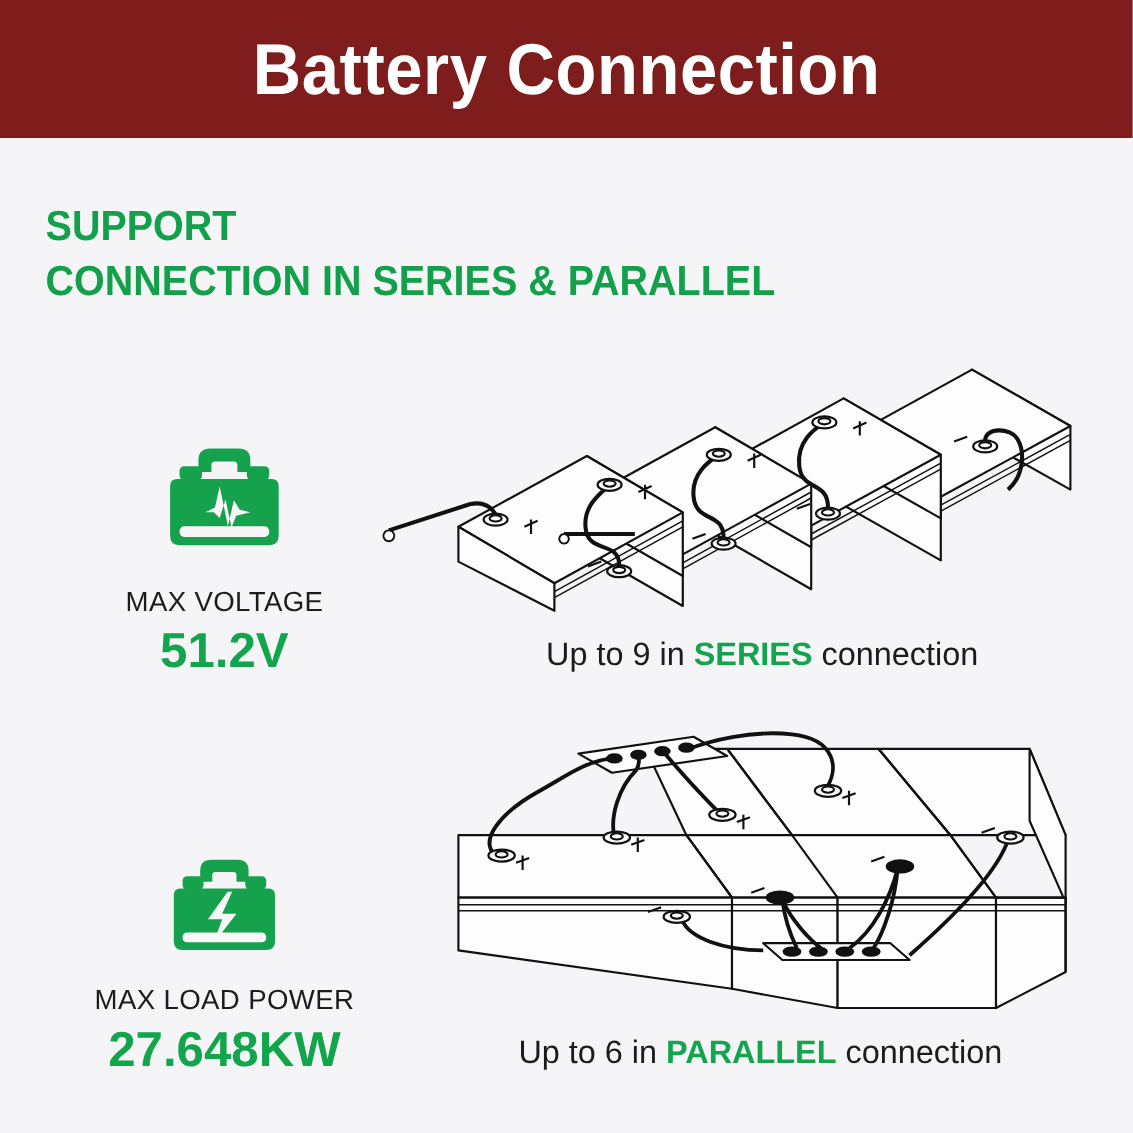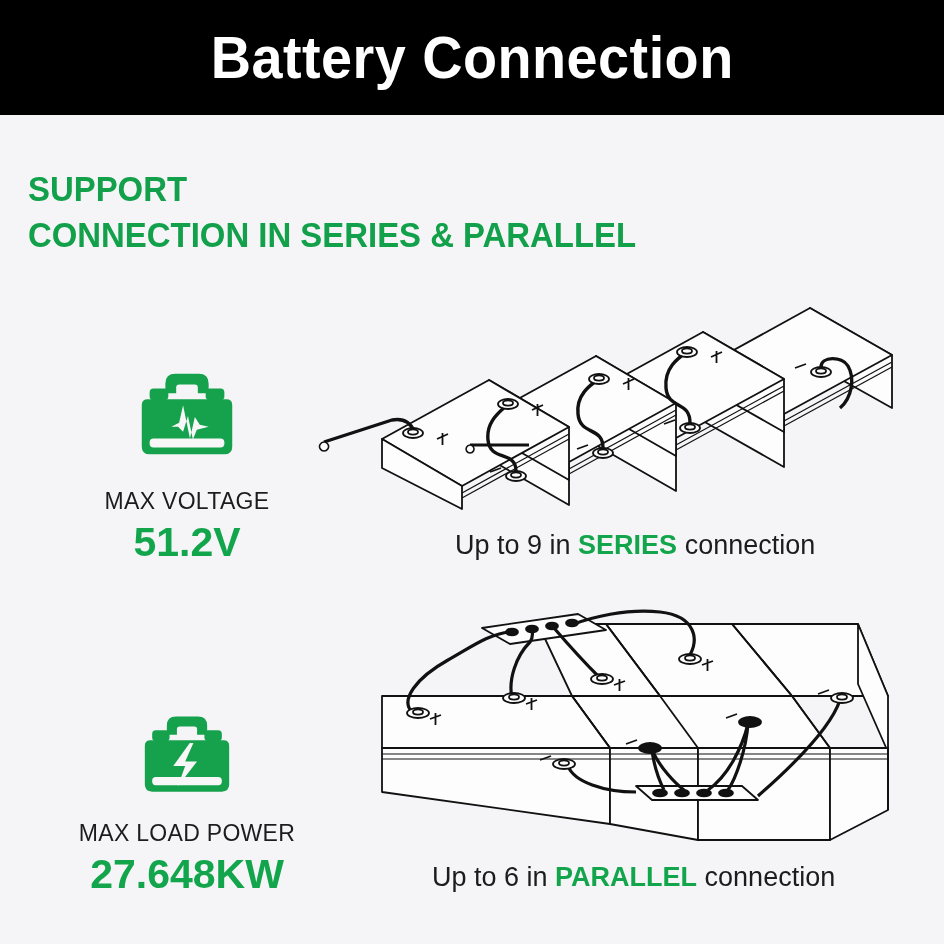--- a/index.html
+++ b/index.html
@@ -15,40 +15,40 @@
     position: relative;
   }
 
   
   .header {
     position: absolute;
     left: 0;
     top: 0;
     width: 944px;
     height: 115px;
-    background: #000000;
+    background: #7f1d1d;
     display: flex;
     align-items: center;
     justify-content: center;
   }
   .header-title {
     color: #ffffff;
     font-family: "Liberation Sans Narrow", "Liberation Sans", sans-serif;
     font-size: 60px;
     font-weight: bold;
     letter-spacing: 0.5px;
     text-shadow: 1px 1px 0 rgba(0,0,0,0.05);
     white-space: nowrap;
     transform: scaleX(0.93);
   }
 
   
   .support-block {
     position: absolute;
-    left: 28px;
+    left: 38px;
     top: 168px;
   }
   .support-line {
     color: #12A04A;
     font-family: "Liberation Sans Narrow", "Liberation Sans", sans-serif;
     font-weight: bold;
     white-space: nowrap;
     transform: scaleX(0.94);
     transform-origin: left center;
   }

